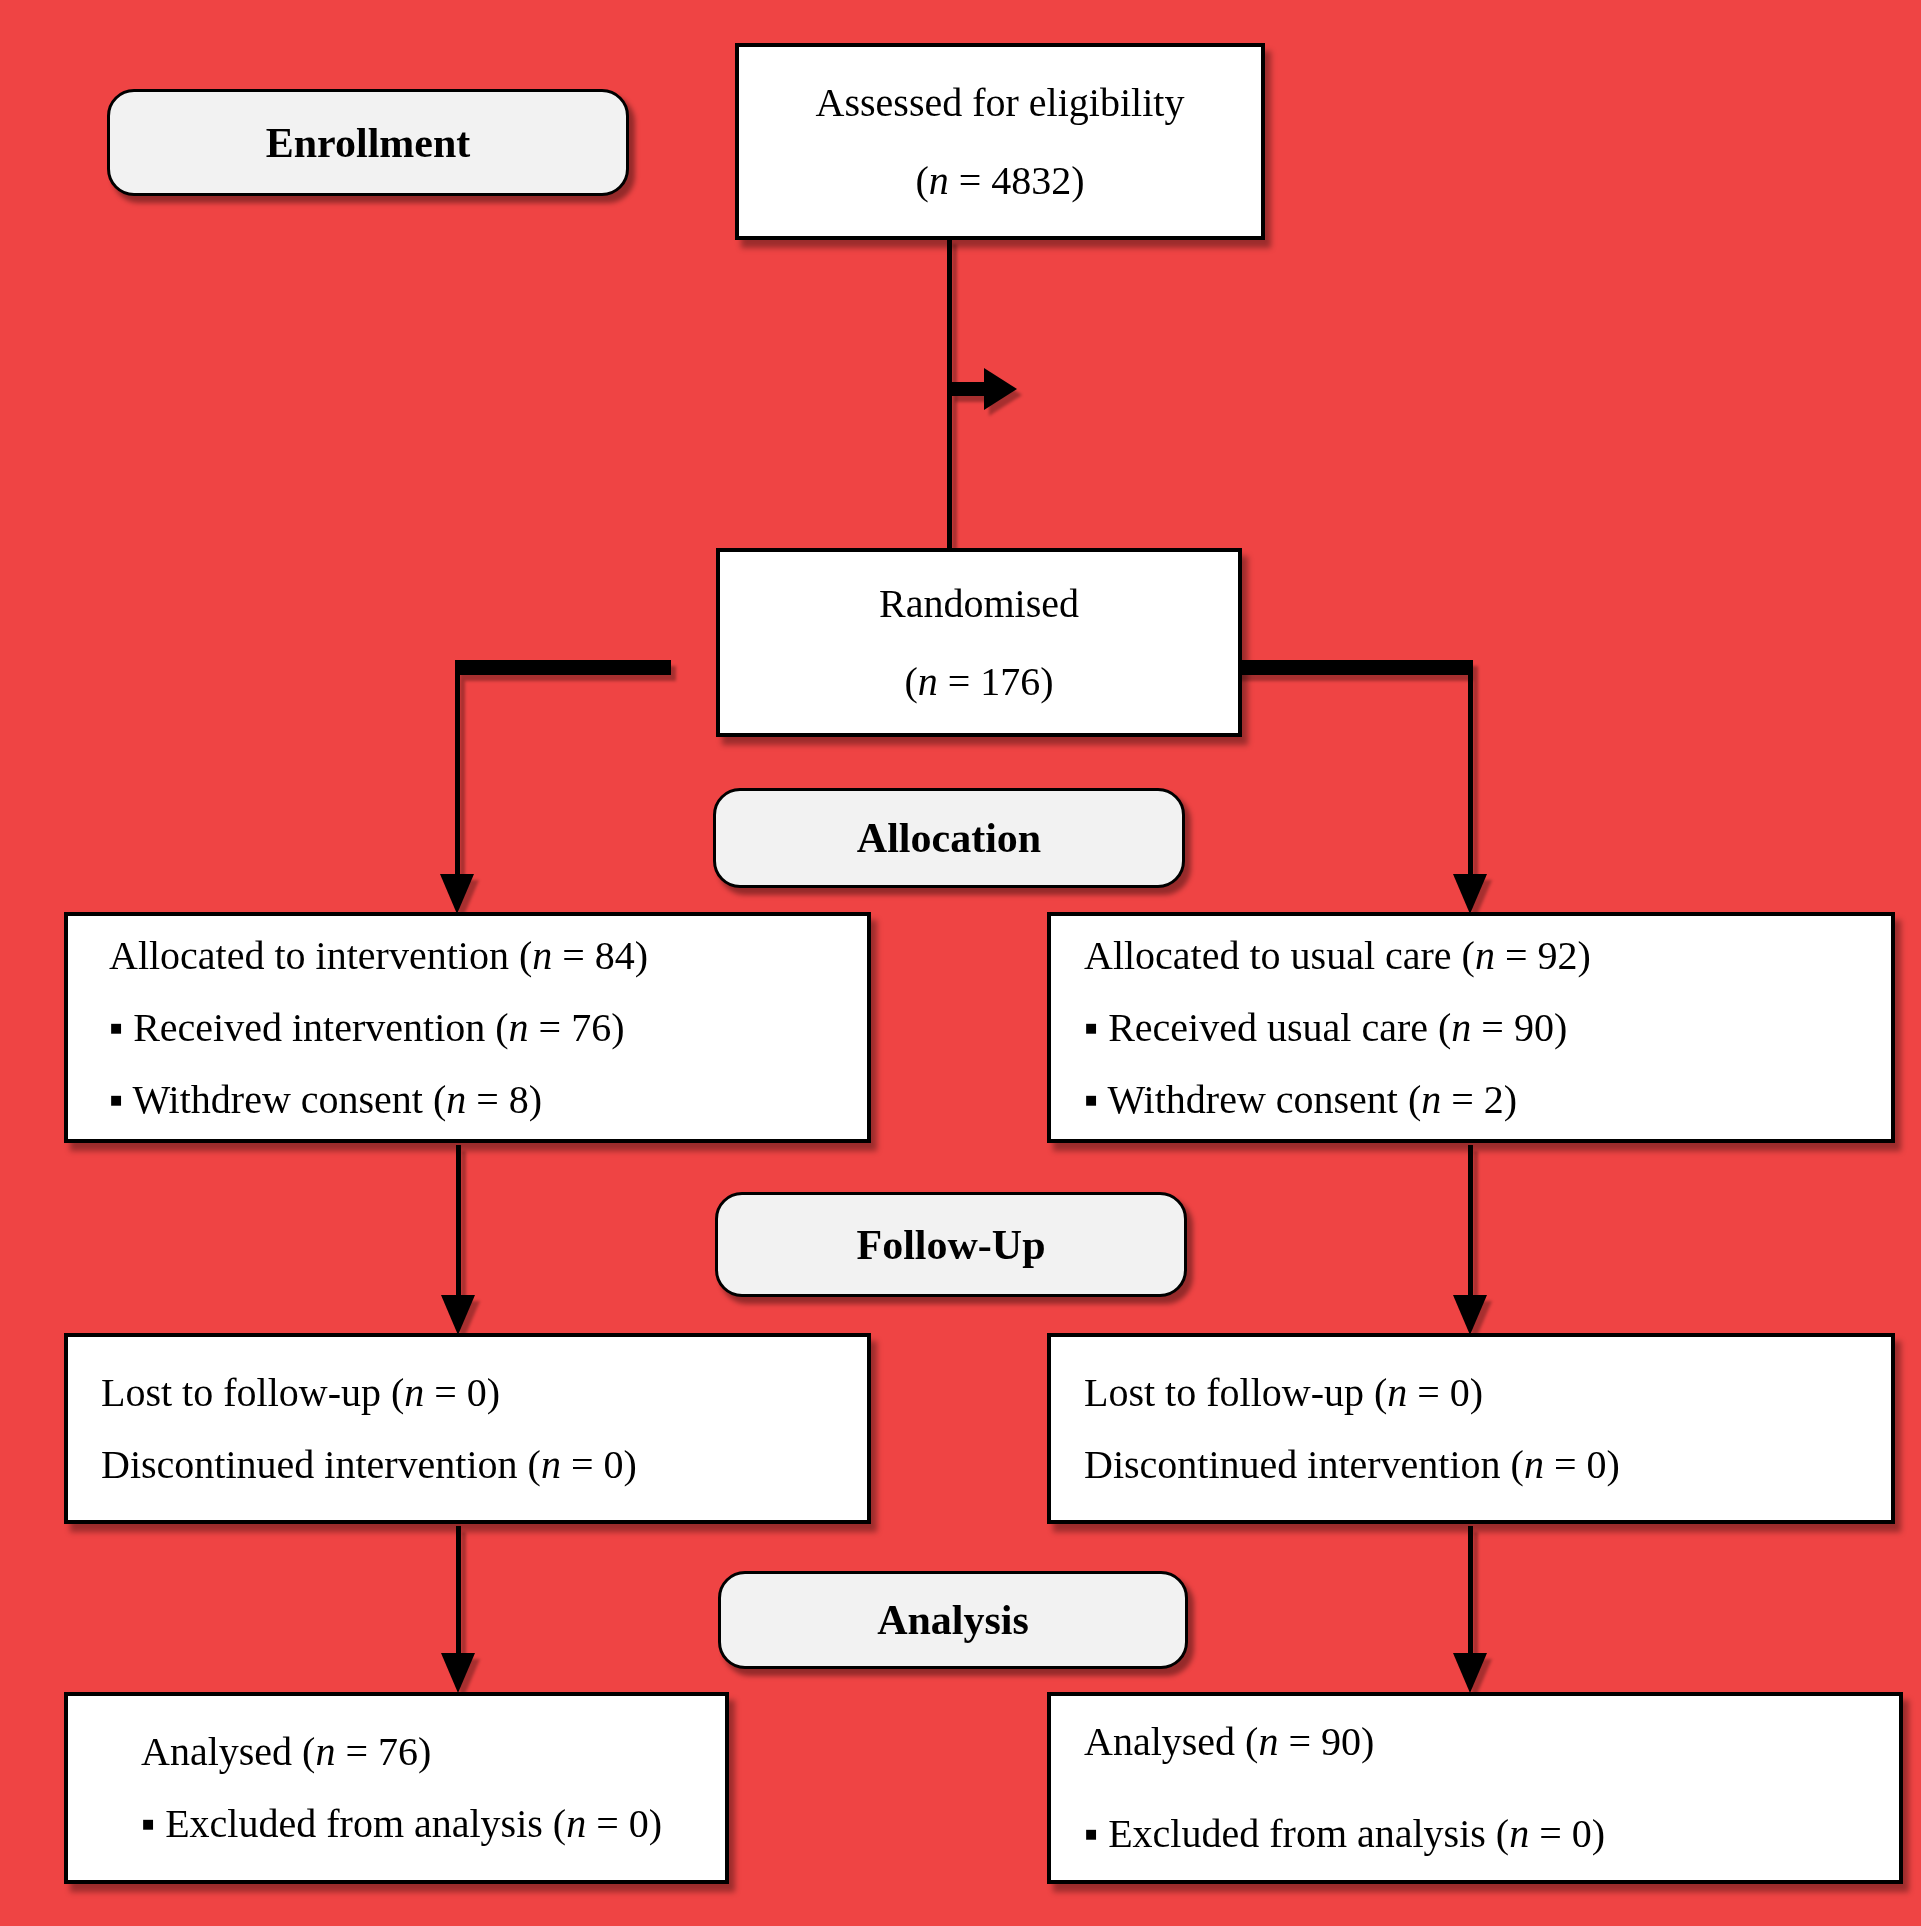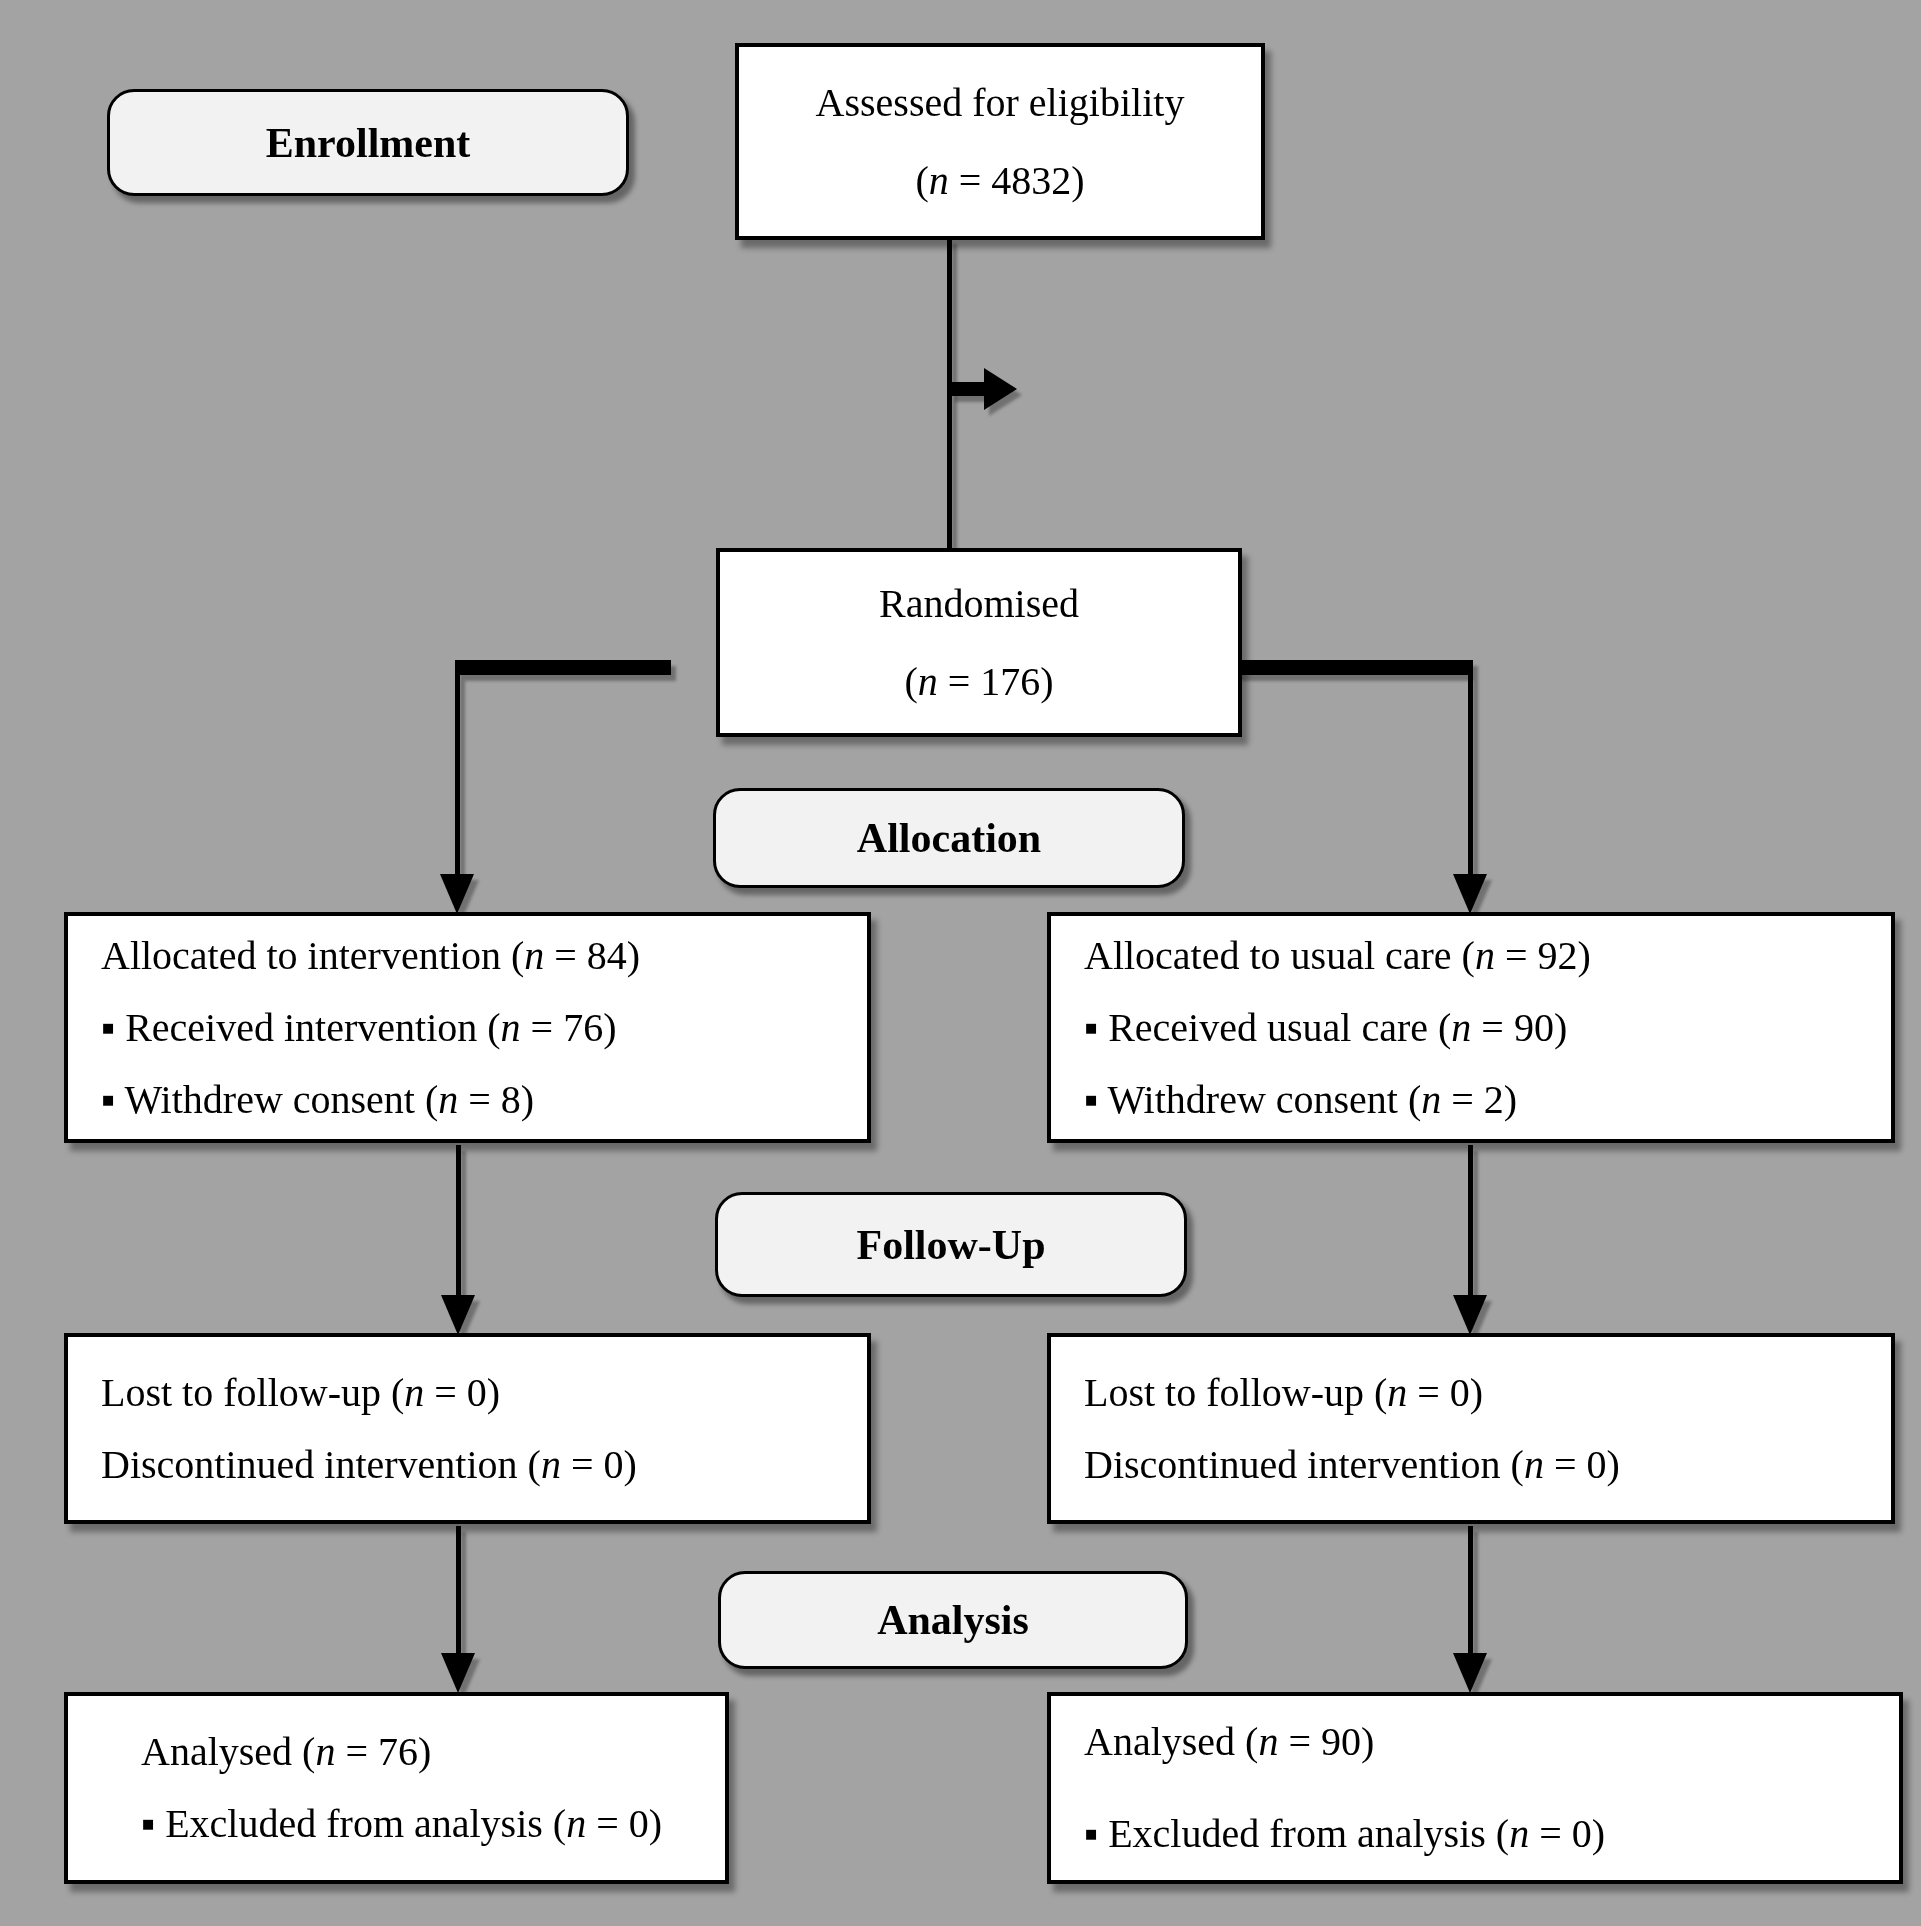--- a/index.html
+++ b/index.html
@@ -1,17 +1,17 @@
 <!DOCTYPE html>
 <html style="font-size:9px"><head>
 <meta charset="utf-8">
 <style>
   html, body { margin:0; padding:0; background:#ffffff; }
   .canvas {
-    position:relative; width:1921px; height:1926px; background:#a3a3a3;
+    position:relative; width:1921px; height:1926px; background:#ef4444;
     font-family:"Liberation Serif","DejaVu Serif",serif; color:#000;
     overflow:hidden;
   }
   
   .wbox {
     position:absolute; background:#ffffff; border:4px solid #000000;
     box-sizing:border-box; box-shadow:5.7px 8px 5.7px rgba(0,0,0,0.35);
     display:flex; flex-direction:column; justify-content:center;
   }
   .wbox .line {
@@ -111,21 +111,21 @@
     <div class="line">Assessed for eligibility</div>
     <div class="line">(<i>n</i> = 4832)</div>
   </div>
 
 
   <div class="wbox cbox" style="left:668px; top:548px; width:526px; height:189px;">
     <div class="line">Randomised</div>
     <div class="line">(<i>n</i> = 176)</div>
   </div>
 
-  <div class="wbox" style="left:64px; top:912px; width:807px; height:231px;">
+  <div class="wbox" style="left:64px; top:912px; width:807px; height:231px;padding-left:8px;">
     <div class="line">Allocated to intervention (<i>n</i> = 84)</div>
     <div class="line">▪ Received intervention (<i>n</i> = 76)</div>
     <div class="line">▪ Withdrew consent (<i>n</i> = 8)</div>
   </div>
 
   <div class="wbox" style="left:1047px; top:912px; width:848px; height:231px;">
     <div class="line">Allocated to usual care (<i>n</i> = 92)</div>
     <div class="line">▪ Received usual care (<i>n</i> = 90)</div>
     <div class="line">▪ Withdrew consent (<i>n</i> = 2)</div>
   </div>

